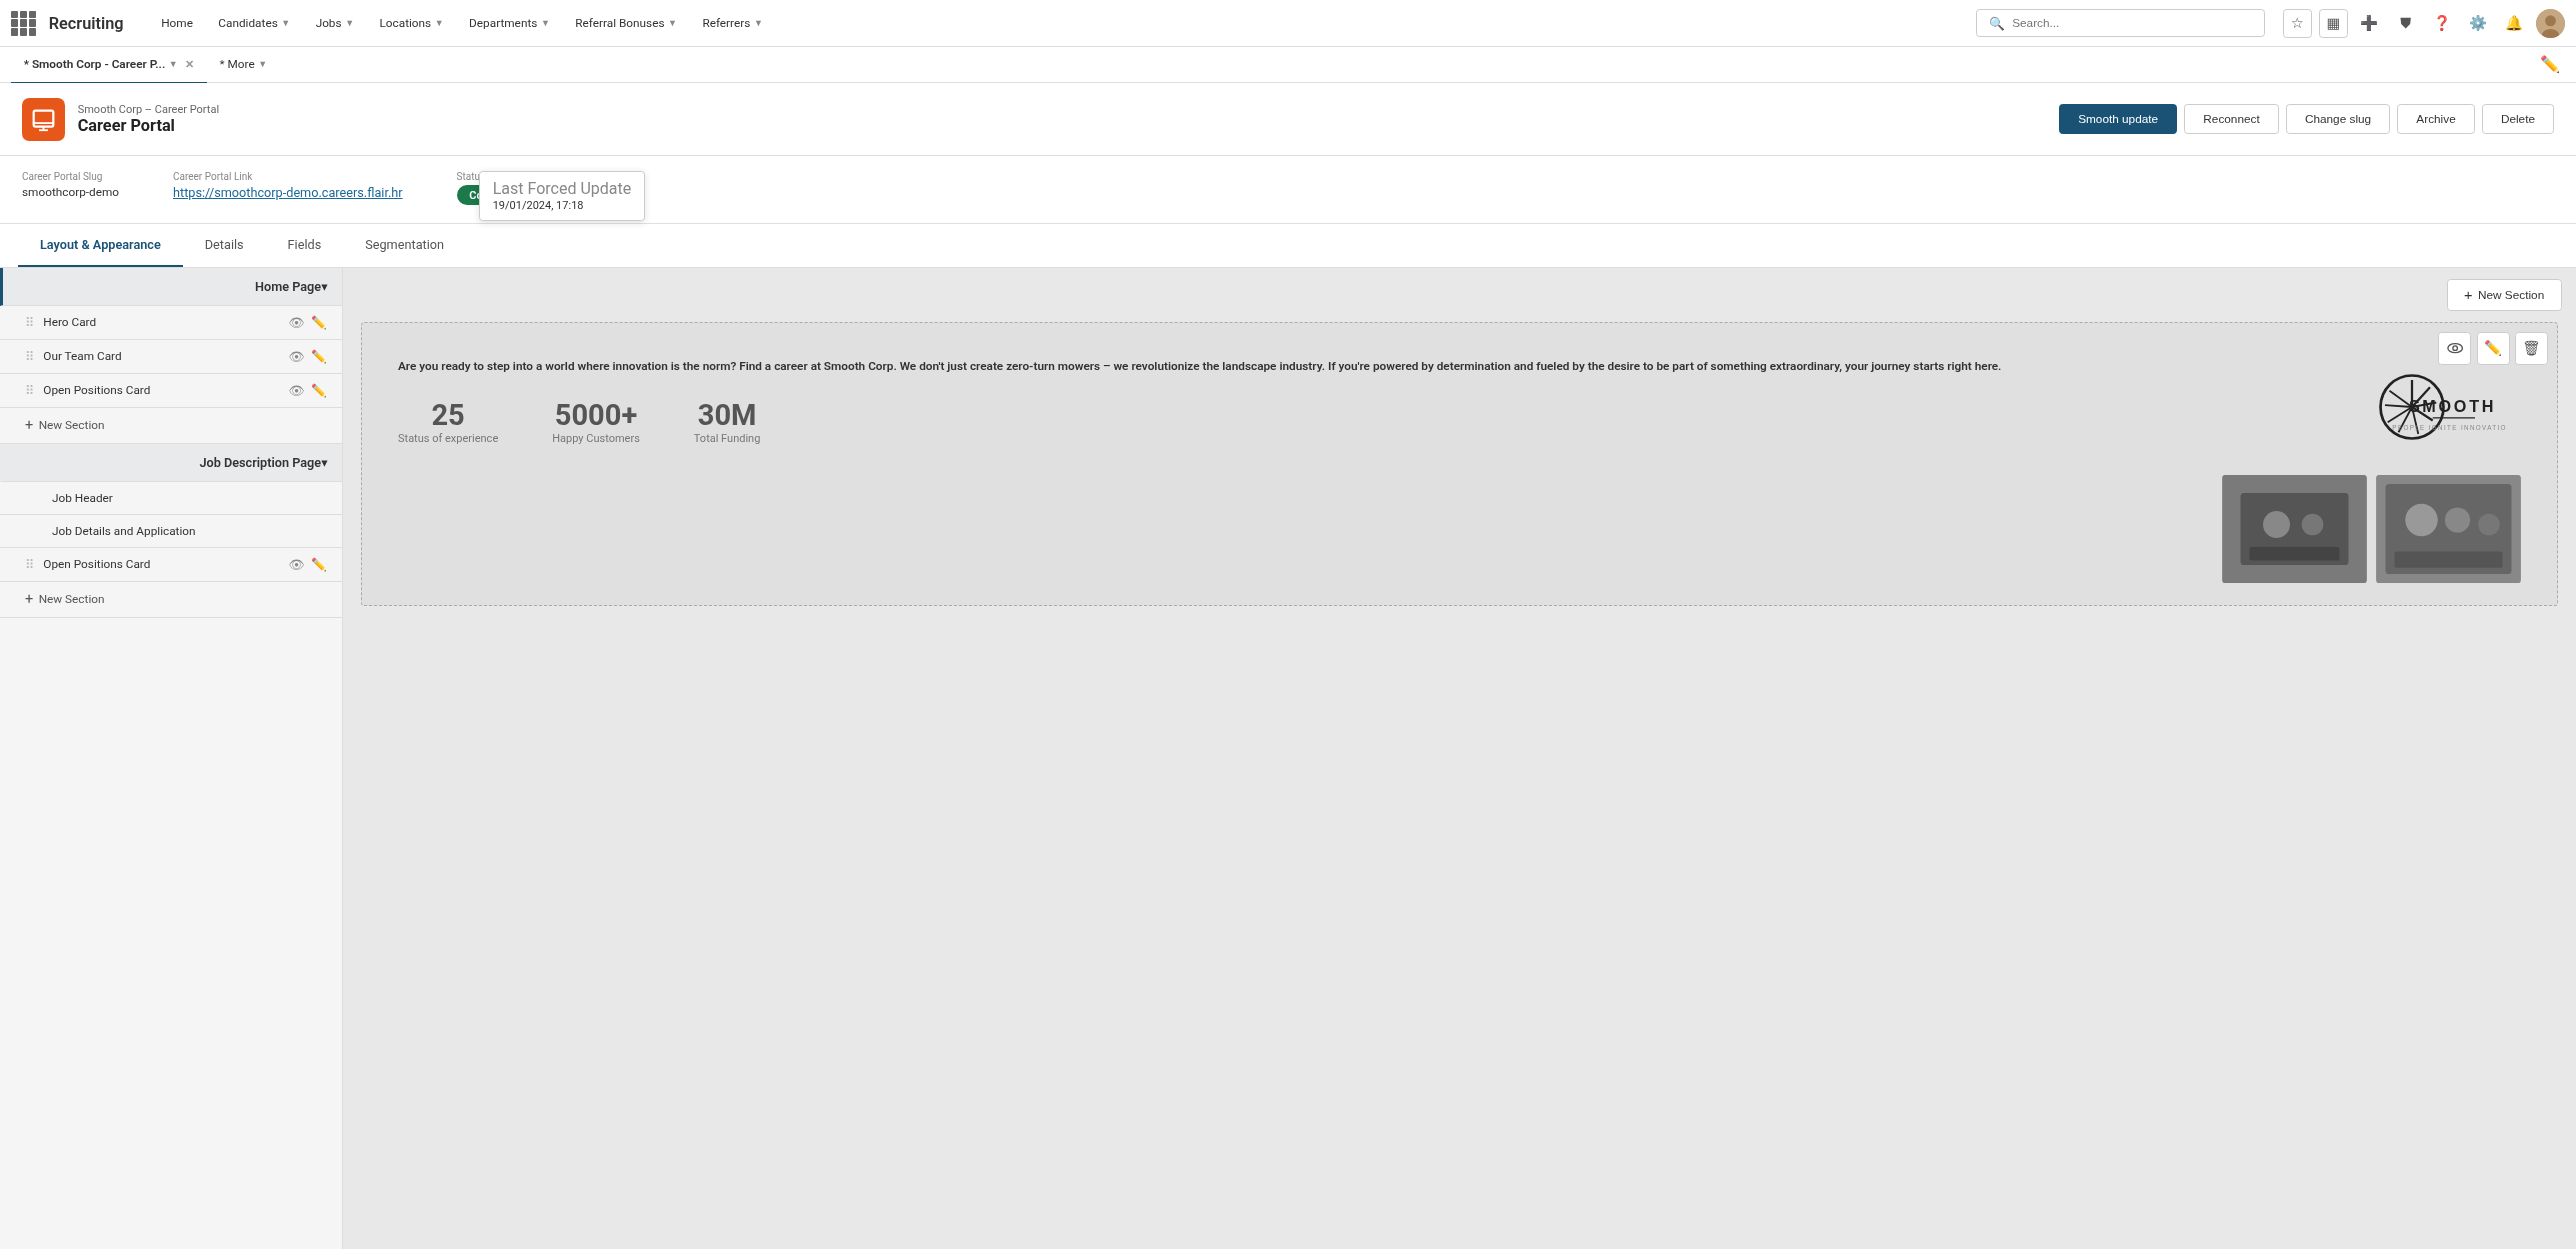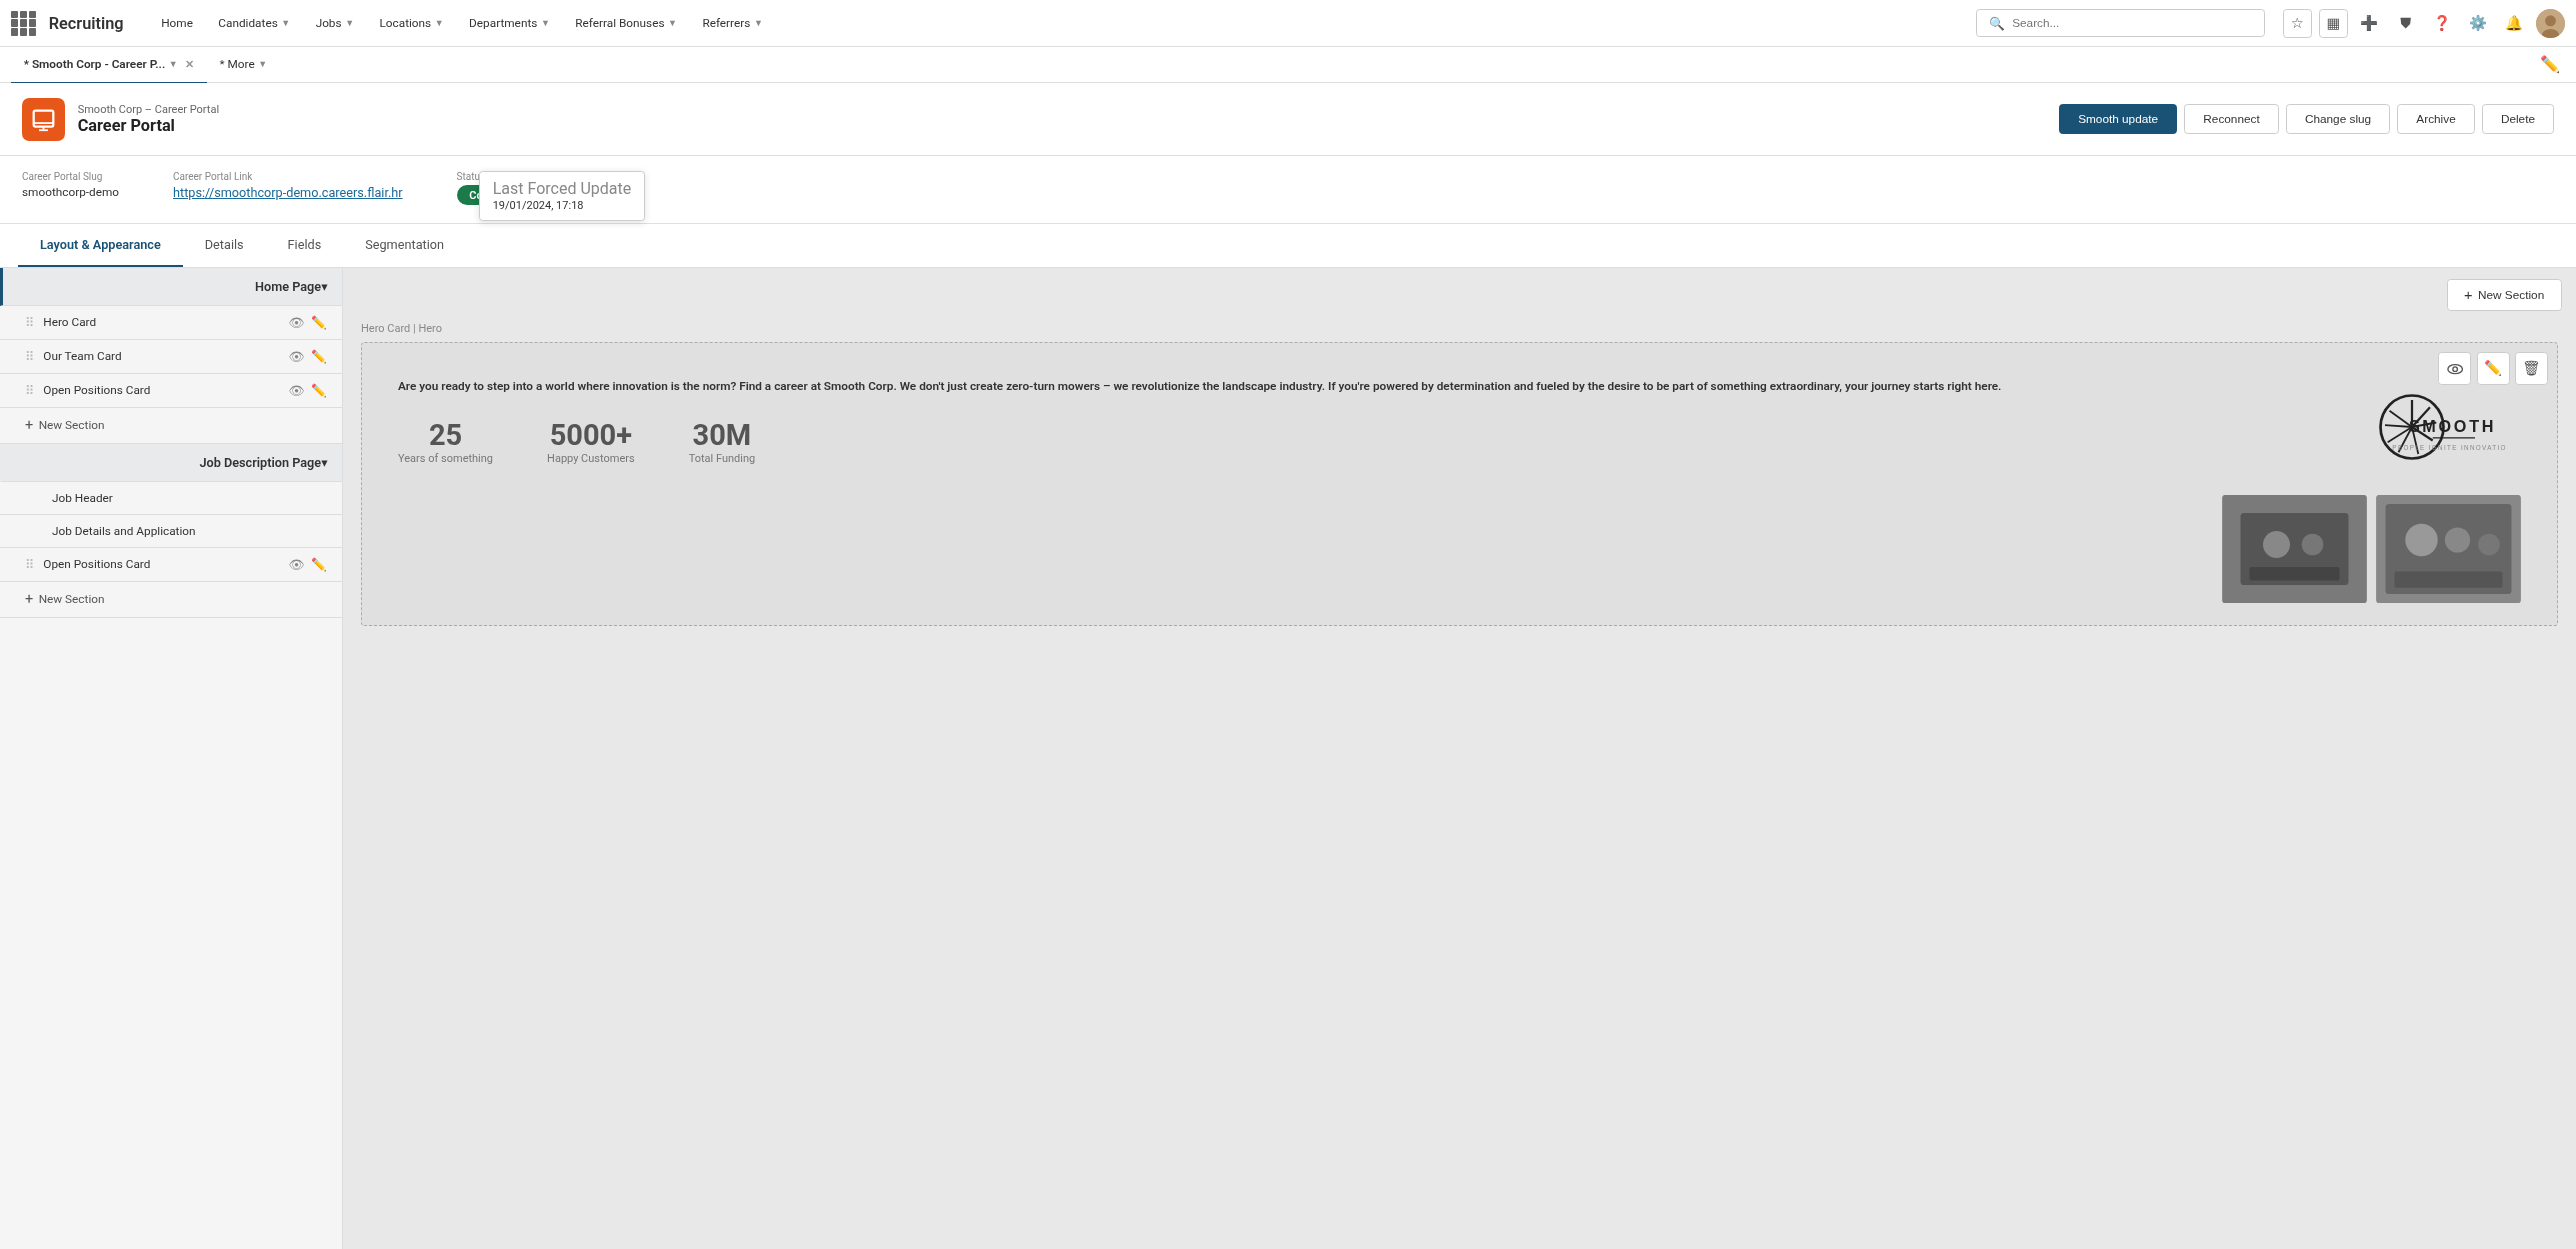--- a/index.html
+++ b/index.html
@@ -441,41 +441,40 @@
         </div>
       </div>
 
       <div class="content-area">
         <div class="content-toolbar">
           <button class="btn-new-section">
             <span style="font-size:14.5px;">+</span>
             <span>New Section</span>
           </button>
         </div>
-        <div class="breadcrumb-label">Hero Card | Hero</div>
 
         <div class="hero-card">
           <div class="hero-card-actions">
             <div class="hc-btn">
               <svg width="16.3" height="16.3" viewBox="0 0 18 18" fill="none">
                 <ellipse cx="9" cy="9" rx="8" ry="5" stroke="#555" stroke-width="1.5"></ellipse>
                 <circle cx="9" cy="9" r="2.5" stroke="#555" stroke-width="1.5"></circle>
               </svg>
             </div>
             <div class="hc-btn">✏️</div>
             <div class="hc-btn">🗑</div>
           </div>
 
           <div class="hero-inner">
             <div class="hero-left">
               <div class="hero-body">Are you ready to step into a world where innovation is the norm? Find a career at Smooth Corp. We don't just create zero-turn mowers – we revolutionize the landscape industry. If you're powered by determination and fueled by the desire to be part of something extraordinary, your journey starts right here.</div>
               <div class="hero-stats">
                 <div class="stat-item">
                   <div class="stat-num">25</div>
-                  <div class="stat-label">Years of something</div>
+                  <div class="stat-label">Status of experience</div>
                 </div>
                 <div class="stat-item">
                   <div class="stat-num">5000+</div>
                   <div class="stat-label">Happy Customers</div>
                 </div>
                 <div class="stat-item">
                   <div class="stat-num">30M</div>
                   <div class="stat-label">Total Funding</div>
                 </div>
               </div>

